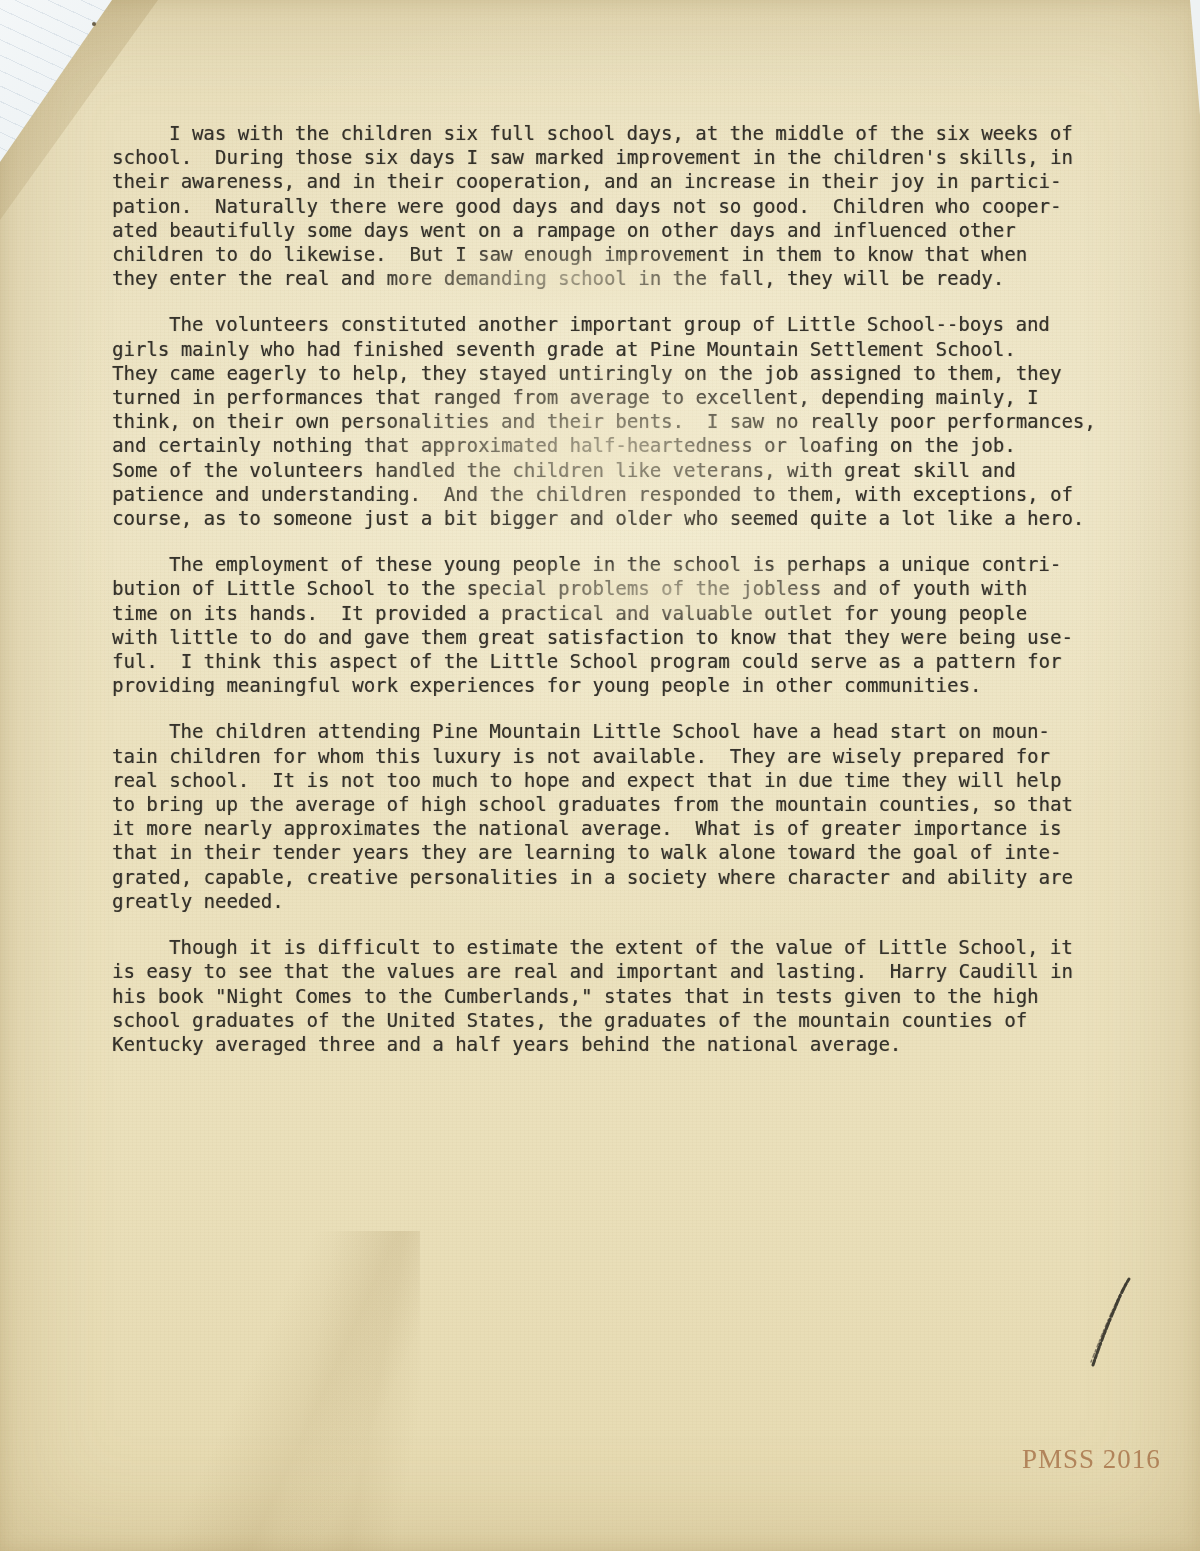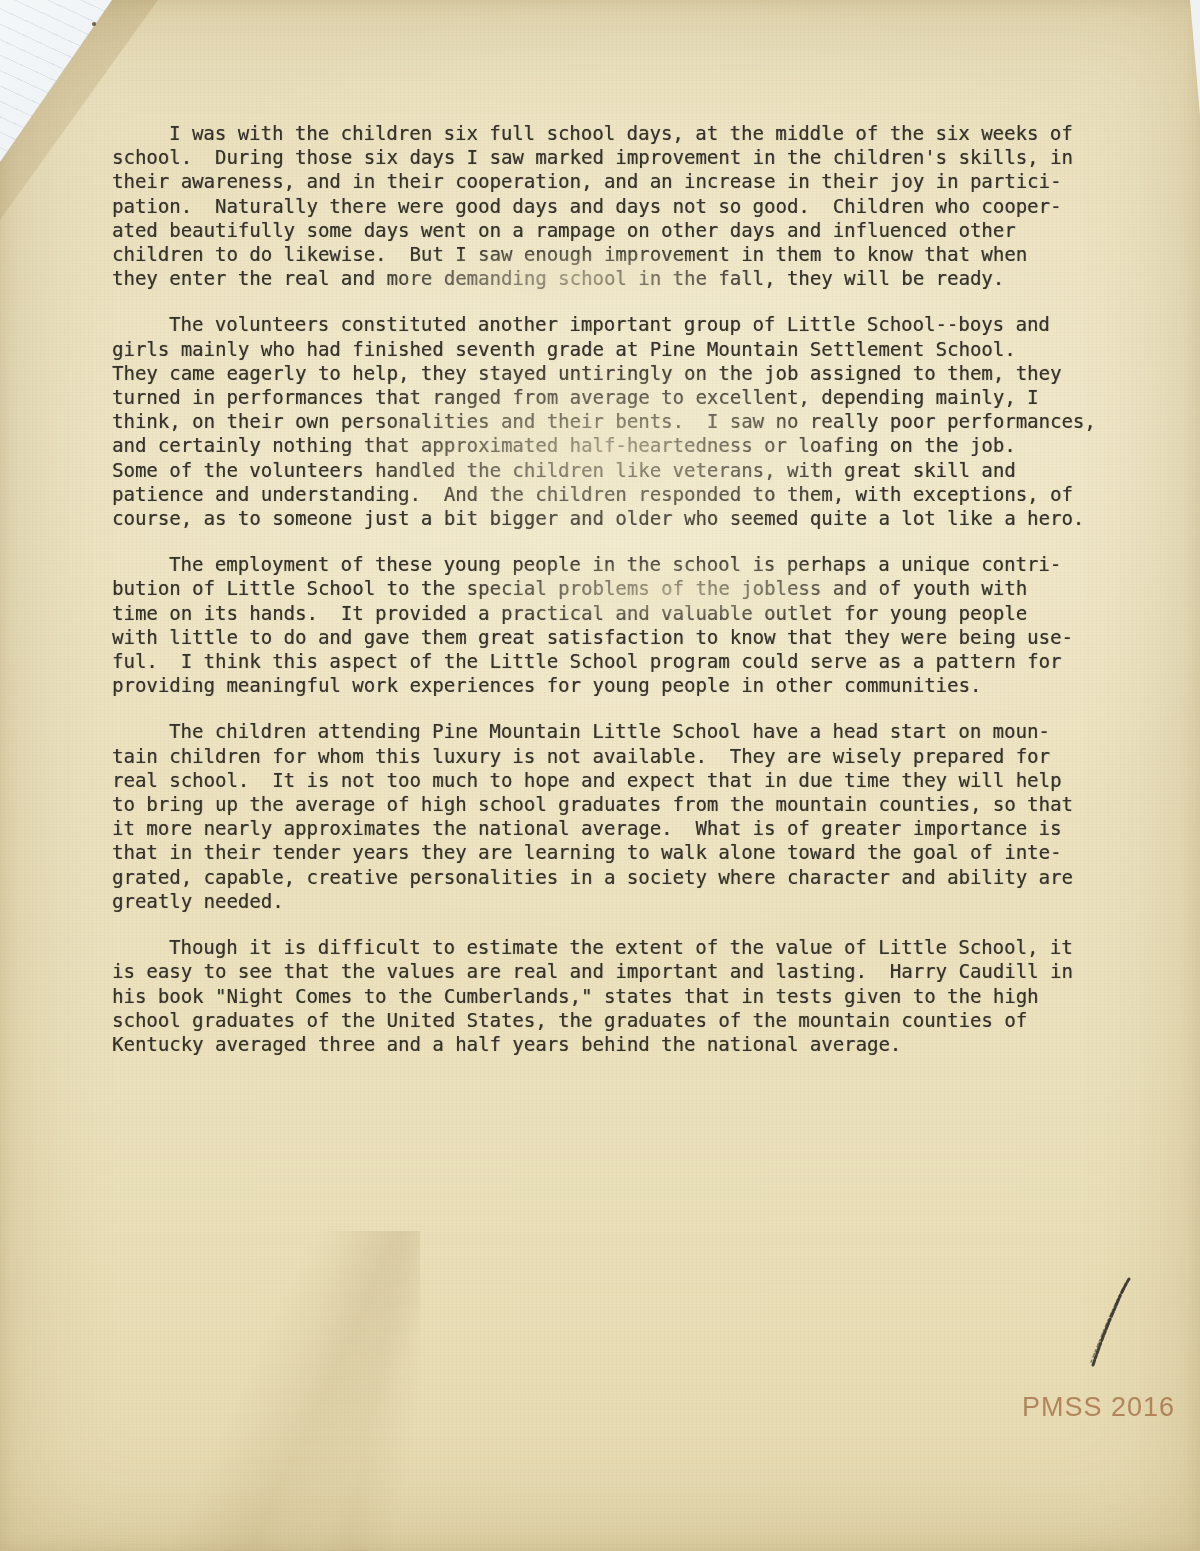--- a/index.html
+++ b/index.html
@@ -70,22 +70,22 @@
   
   .fade {
     position: absolute; pointer-events: none;
     background: radial-gradient(closest-side, rgba(236,227,195,0.62), rgba(236,227,195,0) 100%);
   }
   .fade-1 { left: 360px; top: 243px; width: 420px; height: 70px; }
   .fade-2 { left: 330px; top: 355px; width: 560px; height: 190px; }
   .fade-3 { left: 430px; top: 552px; width: 480px; height: 80px;  }
   .pencil-mark { position: absolute; left: 1078px; top: 1272px; }
   .watermark {
-    position: absolute; left: 1022px; top: 1392px;
-    font-family: Liberation Sans, sans-serif;
+    position: absolute; left: 1022px; top: 1444px;
+    font-family: Liberation Serif, serif;
     font-size: 27px;
     letter-spacing: 1px;
     color: rgba(158,100,58,0.72);
     text-align: right;
   }
 </style>
 </head>
 <body>
 
 <div class="scan">

